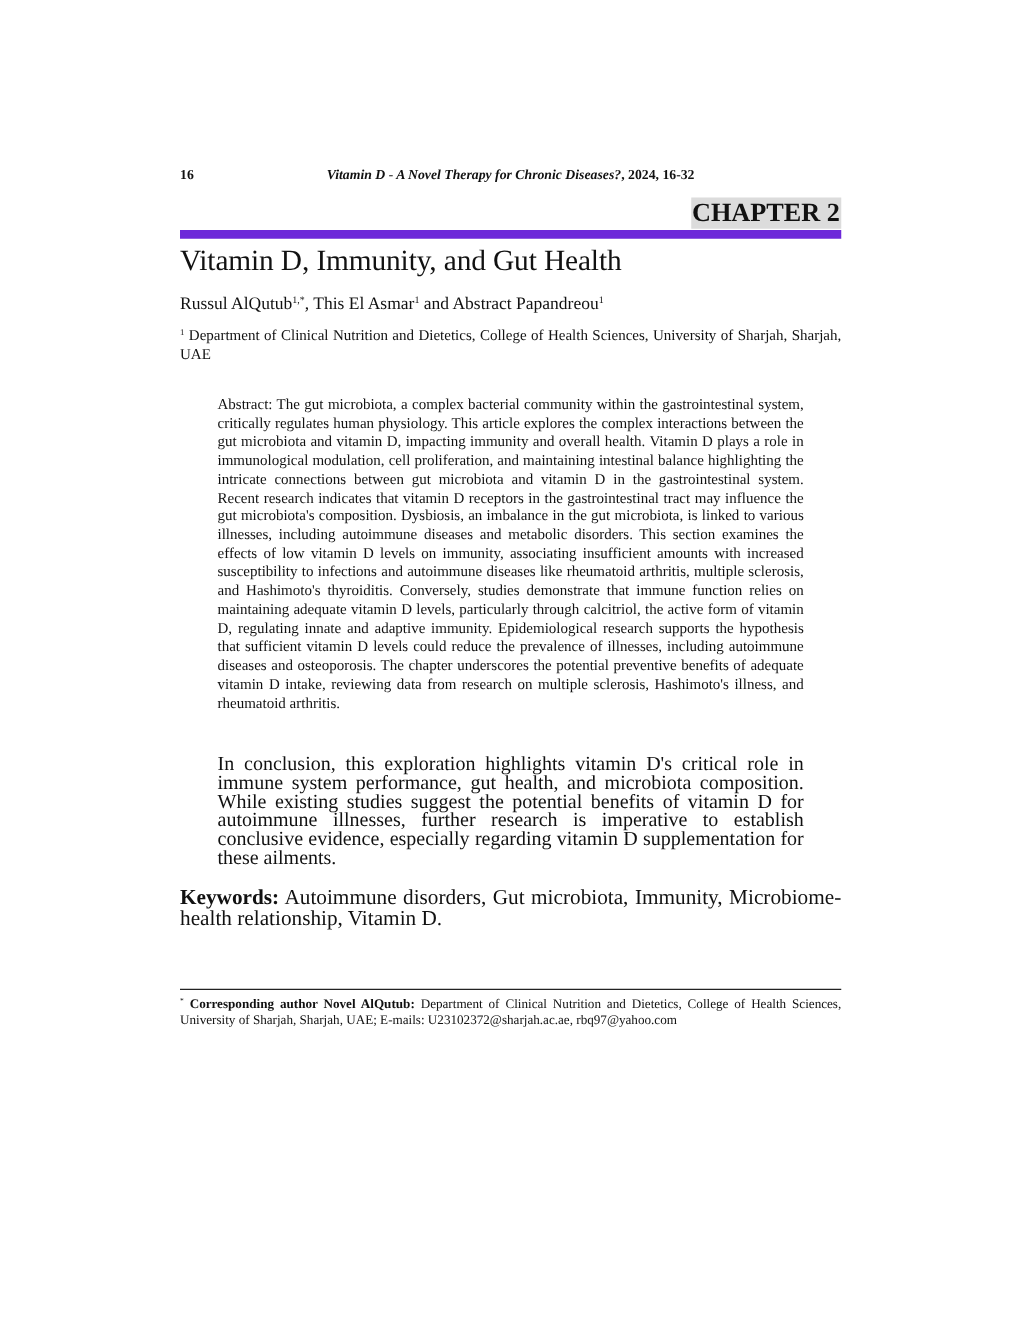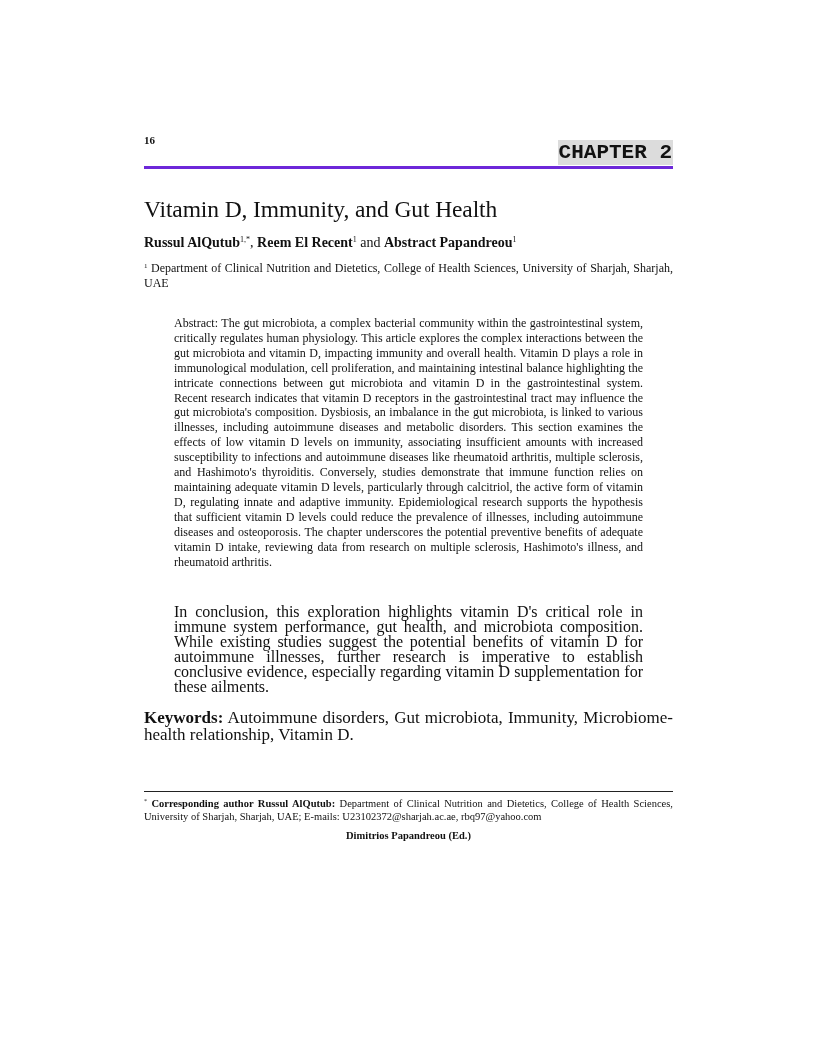--- a/index.html
+++ b/index.html
@@ -3,63 +3,63 @@
 <meta charset="utf-8">
 <style>
   html, body { margin: 0; padding: 0; background: #ffffff; }
   body { width: 816px; height: 1056px; position: relative; overflow: hidden;
          font-family: "Liberation Serif", serif; color: #111; }
   .abs { position: absolute; }
   .running-head { top: 134px; left: 144px; width: 529px; height: 16px; font-size: 11px; font-weight: bold; }
   .running-head .page-no { position: absolute; left: 0; top: 0; }
   .running-head .journal { position: absolute; left: 0; right: 0; text-align: center; top: 0; }
   .running-head .journal i { font-style: italic; }
-  .chapter-wrap { top: 140px; left: 144px; width: 529px; height: 26px; border-bottom: 3px solid #6d28d9; font-family: Liberation Mono, monospace; }
+  .chapter-wrap { top: 158px; left: 144px; width: 529px; height: 26px; border-bottom: 7px solid #6d28d9; }
   .chapter-label { position: absolute; right: 0; top: 0; background: #dcdcdc; font-size: 21px; font-weight: bold; padding: 0 1px; line-height: 25px; }
   .title { top: 196px; left: 144px; font-size: 23.5px; font-weight: normal; letter-spacing: -0.1px; }
   .authors { top: 235px; left: 144px; font-size: 14px; }
-  .authors b { font-weight: bold; text-align: center; }
+  .authors b { font-weight: normal; text-align: center; }
   .authors sup { font-size: 8px; vertical-align: 5px; }
   .affil { top: 259px; left: 144px; width: 529px; font-size: 12px; text-align: justify; line-height: 15px; text-align-last: left; }
   .affil sup { font-size: 7px; vertical-align: 4px; }
   .abstract { top: 316px; left: 174px; width: 469px; font-size: 12px; line-height: 14.9px; text-align: justify; }
   .abstract b { font-weight: normal; }
   .conclusion { top: 605px; left: 174px; width: 469px; font-size: 16px; line-height: 14.9px; text-align: justify; }
   .keywords { top: 709px; left: 144px; width: 529px; font-size: 17px; line-height: 17px; text-align: justify; }
   .keywords b { font-weight: bold; }
   .fn-rule { top: 791px; left: 144px; width: 529px; border-top: 1px solid #222; }
   .footnote { top: 795px; left: 144px; width: 529px; font-size: 10.5px; line-height: 13px; text-align: justify; text-align-last: left; }
   .footnote b { font-weight: bold; }
   .footnote sup { font-size: 6px; vertical-align: 4px; }
   .publisher { top: 830px; left: 144px; width: 529px; font-size: 10.5px; font-weight: bold; text-align: center; line-height: 12.5px; }
 </style>
 </head>
 <body>
 
 <div class="abs running-head">
   <span class="page-no">16</span>
+  <span class="journal"><i>Vitamin D - A Novel Therapy for Chronic Diseases?</i><span>, 2024, 16-32</span></span>
 </div>
 
 <div class="abs chapter-wrap">
   <span class="chapter-label">CHAPTER 2</span>
 </div>
 
 <div class="abs title">Vitamin D, Immunity, and Gut Health</div>
 
 <div class="abs authors">
-  <b>Russul AlQutub</b><sup>1,*</sup><span>, </span><b>Reem El Recent</b><sup>1</sup><span> and </span><b>Abstract Papandreou</b><sup>1</sup>
+  <b>Russul AlQutub</b><sup>1,*</sup><span>, </span><b>This El Asmar</b><sup>1</sup><span> and </span><b>Abstract Papandreou</b><sup>1</sup>
 </div>
 
 <div class="abs affil"><sup>1</sup><span> Department of Clinical Nutrition and Dietetics, College of Health Sciences, University of Sharjah, Sharjah, UAE</span></div>
 
 <div class="abs abstract"><b>Abstract:</b><span> The gut microbiota, a complex bacterial community within the gastrointestinal system, critically regulates human physiology. This article explores the complex interactions between the gut microbiota and vitamin D, impacting immunity and overall health. Vitamin D plays a role in immunological modulation, cell proliferation, and maintaining intestinal balance highlighting the intricate connections between gut microbiota and vitamin D in the gastrointestinal system. Recent research indicates that vitamin D receptors in the gastrointestinal tract may influence the gut microbiota's composition. Dysbiosis, an imbalance in the gut microbiota, is linked to various illnesses, including autoimmune diseases and metabolic disorders. This section examines the effects of low vitamin D levels on immunity, associating insufficient amounts with increased susceptibility to infections and autoimmune diseases like rheumatoid arthritis, multiple sclerosis, and Hashimoto's thyroiditis. Conversely, studies demonstrate that immune function relies on maintaining adequate vitamin D levels, particularly through calcitriol, the active form of vitamin D, regulating innate and adaptive immunity. Epidemiological research supports the hypothesis that sufficient vitamin D levels could reduce the prevalence of illnesses, including autoimmune diseases and osteoporosis. The chapter underscores the potential preventive benefits of adequate vitamin D intake, reviewing data from research on multiple sclerosis, Hashimoto's illness, and rheumatoid arthritis.</span></div>
 
 <div class="abs conclusion">In conclusion, this exploration highlights vitamin D's critical role in immune system performance, gut health, and microbiota composition. While existing studies suggest the potential benefits of vitamin D for autoimmune illnesses, further research is imperative to establish conclusive evidence, especially regarding vitamin D supplementation for these ailments.</div>
 
 <div class="abs keywords"><b>Keywords:</b><span> Autoimmune disorders, Gut microbiota, Immunity, Microbiome-health relationship, Vitamin D.</span></div>
 
 <div class="abs fn-rule"></div>
 
-<div class="abs footnote"><sup>*</sup><b> Corresponding author Russul AlQutub:</b><span> Department of Clinical Nutrition and Dietetics, College of Health Sciences, University of Sharjah, Sharjah, UAE; E-mails: U23102372@sharjah.ac.ae, rbq97@yahoo.com</span></div>
+<div class="abs footnote"><sup>*</sup><b> Corresponding author Novel AlQutub:</b><span> Department of Clinical Nutrition and Dietetics, College of Health Sciences, University of Sharjah, Sharjah, UAE; E-mails: U23102372@sharjah.ac.ae, rbq97@yahoo.com</span></div>
 
 <div class="abs publisher">
-  <div>Dimitrios Papandreou (Ed.)</div>
 </div>
 
 </body></html>

